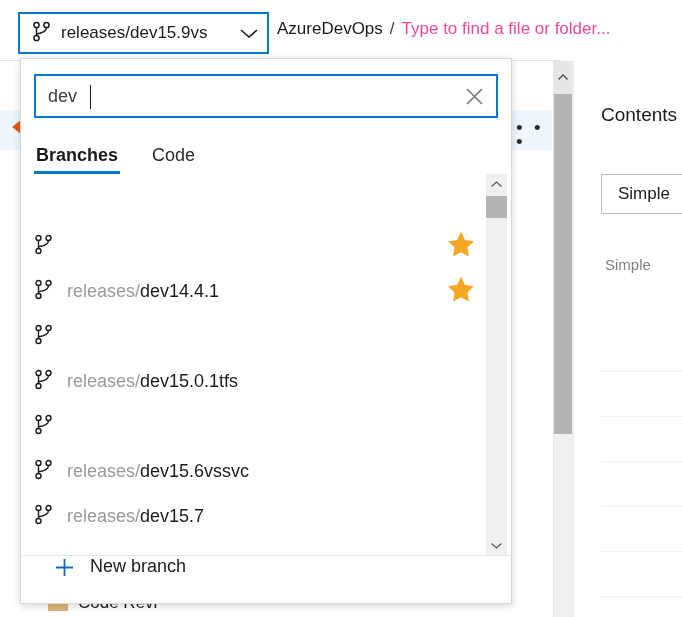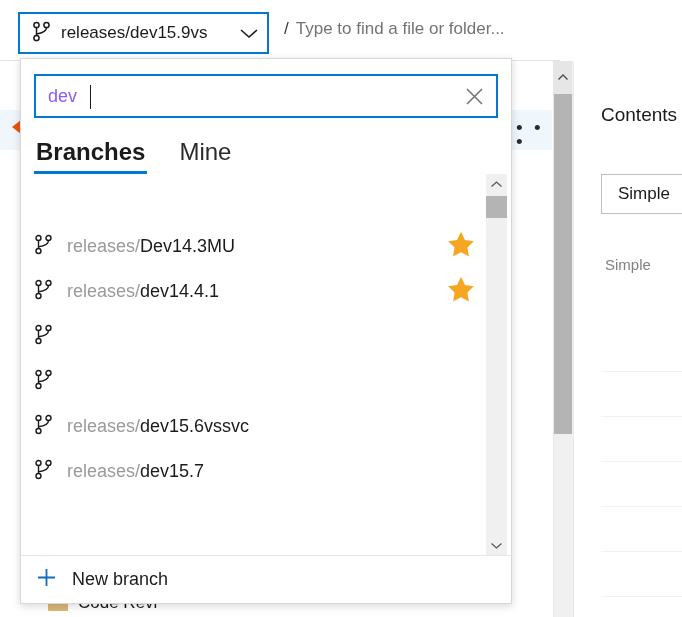--- a/index.html
+++ b/index.html
@@ -59,21 +59,21 @@
   .breadcrumb {
     position: absolute;
     left: 277px; top: 19px;
     display: flex;
     align-items: baseline;
     font-size: 17px;
     white-space: nowrap;
   }
   .bc-repo { color: #1b1b1b; }
   .bc-sep { color: #3b3b3b; margin: 0 7px; }
-  .bc-placeholder { color: #737373; }
+  .bc-placeholder { color: #ec4899; }
 
   .topbar-rule {
     position: absolute;
     left: 0; top: 60px;
     width: 560px; height: 1px;
     background: #e3e3e3;
   }
 
   
   .filelist {
@@ -249,21 +249,21 @@
     display: flex;
     align-items: center;
   }
   .search-input {
     flex: 1 1 auto;
     border: none;
     outline: none;
     background: transparent;
     font-family: "Liberation Sans", sans-serif;
     font-size: 18px;
-    color: #8b5cf6;
+    color: #404040;
     padding: 5px 12px;
     height: 100%;
   }
   .search-input::placeholder { color: #a0a0a0; }
   .search-caret {
     position: absolute;
     left: 54px; top: 9px;
     width: 1px; height: 24px;
     background: #1b1b1b;
   }
@@ -278,21 +278,21 @@
 
   
   .tabs {
     display: flex;
     align-items: flex-end;
     margin: 22px 0 0 13px;
     height: 34px;
   }
   .tab {
     position: relative;
-    font-size: 24px;
+    font-size: 18px;
     color: #2b2b2b;
     padding: 0 2px 8px 2px;
     margin-right: 30px;
     cursor: pointer;
     white-space: nowrap;
   }
   .tab.active { font-weight: bold; color: #1b1b1b; }
   .tab.active::after {
     content: "";
     position: absolute;
@@ -366,22 +366,22 @@
     background: #b4b4b4;
     cursor: pointer;
   }
 
   
   .flyout-footer {
     flex: 0 0 auto;
     height: 47px;
     border-top: 1px solid #e6e6e6;
     display: flex;
-    align-items: center;
-    padding-left: 14px;
+    align-items: flex-start;
+    padding-left: 32px;
     cursor: pointer;
     background: #ffffff;
   }
   .footer-label {
     font-size: 18px;
     color: #1b1b1b;
     margin-left: 14px;
     white-space: nowrap;
   }
 </style>
@@ -403,20 +403,21 @@
       </span>
       <span class="bp-label">releases/dev15.9vs</span>
       <span class="bp-caret">
         <svg width="20" height="13" viewBox="0 0 20 13" fill="none" stroke="#1b1b1b" stroke-width="1.6">
           <path d="M2 3 L10 10 L18 3"></path>
         </svg>
       </span>
     </div>
 
     <div class="breadcrumb">
+      <span class="bc-repo">AzureDevOps</span>
       <span class="bc-sep">/</span>
       <span class="bc-placeholder">Type to find a file or folder...</span>
     </div>
   </div>
   <div class="topbar-rule"></div>
 
   <div class="filelist">
     <div class="fl-row-selected"></div>
     <div class="fl-marker"></div>
     <div class="fl-ellipsis">• • •</div>
@@ -463,35 +464,34 @@
     <span class="search-caret"></span>
     <span class="search-clear">
       <svg width="25" height="25" viewBox="0 0 25 25" fill="none" stroke="#767676" stroke-width="1.6">
         <path d="M5 5 L20 20 M20 5 L5 20"></path>
       </svg>
     </span>
   </div>
 
   <div class="tabs">
     <div class="tab active">Branches</div>
-    <div class="tab">Mine</div>
+    <div class="tab">Code</div>
   </div>
 
   <div class="list-area">
 
     <div class="branch-list" id="branch-list">
         <div class="branch-row">
           <span><svg width="19" height="21" viewBox="0 0 19 21" fill="none" stroke="#1b1b1b" stroke-width="1.4">
               <circle cx="4.5" cy="4" r="2.5"></circle>
               <circle cx="4.5" cy="17" r="2.5"></circle>
               <circle cx="14.5" cy="4" r="2.5"></circle>
               <path d="M4.5 6.5 V14.5"></path>
               <path d="M14.5 6.5 q0 5 -10 6.3"></path>
             </svg></span>
-          <span class="branch-name"><span class="prefix">releases/</span><span class="suffix">Dev14.3MU</span></span>
           <span class="branch-star"><svg width="28" height="27" viewBox="0 0 24 23" fill="#f5a623">
               <path d="M12 0.6 L15.4 7.6 L23 8.7 L17.5 14.1 L18.8 21.7 L12 18.1 L5.2 21.7 L6.5 14.1 L1 8.7 L8.6 7.6 Z"></path>
             </svg></span>
         </div>
         <div class="branch-row">
           <span><svg width="19" height="21" viewBox="0 0 19 21" fill="none" stroke="#1b1b1b" stroke-width="1.4">
               <circle cx="4.5" cy="4" r="2.5"></circle>
               <circle cx="4.5" cy="17" r="2.5"></circle>
               <circle cx="14.5" cy="4" r="2.5"></circle>
               <path d="M4.5 6.5 V14.5"></path>
@@ -503,20 +503,30 @@
             </svg></span>
         </div>
         <div class="branch-row">
           <span><svg width="19" height="21" viewBox="0 0 19 21" fill="none" stroke="#1b1b1b" stroke-width="1.4">
               <circle cx="4.5" cy="4" r="2.5"></circle>
               <circle cx="4.5" cy="17" r="2.5"></circle>
               <circle cx="14.5" cy="4" r="2.5"></circle>
               <path d="M4.5 6.5 V14.5"></path>
               <path d="M14.5 6.5 q0 5 -10 6.3"></path>
             </svg></span>
+        </div>
+        <div class="branch-row">
+          <span><svg width="19" height="21" viewBox="0 0 19 21" fill="none" stroke="#1b1b1b" stroke-width="1.4">
+              <circle cx="4.5" cy="4" r="2.5"></circle>
+              <circle cx="4.5" cy="17" r="2.5"></circle>
+              <circle cx="14.5" cy="4" r="2.5"></circle>
+              <path d="M4.5 6.5 V14.5"></path>
+              <path d="M14.5 6.5 q0 5 -10 6.3"></path>
+            </svg></span>
+          <span class="branch-name"><span class="prefix">releases/</span><span class="suffix">dev15.0.1tfs</span></span>
         </div>
         <div class="branch-row">
           <span><svg width="19" height="21" viewBox="0 0 19 21" fill="none" stroke="#1b1b1b" stroke-width="1.4">
               <circle cx="4.5" cy="4" r="2.5"></circle>
               <circle cx="4.5" cy="17" r="2.5"></circle>
               <circle cx="14.5" cy="4" r="2.5"></circle>
               <path d="M4.5 6.5 V14.5"></path>
               <path d="M14.5 6.5 q0 5 -10 6.3"></path>
             </svg></span>
         </div>

